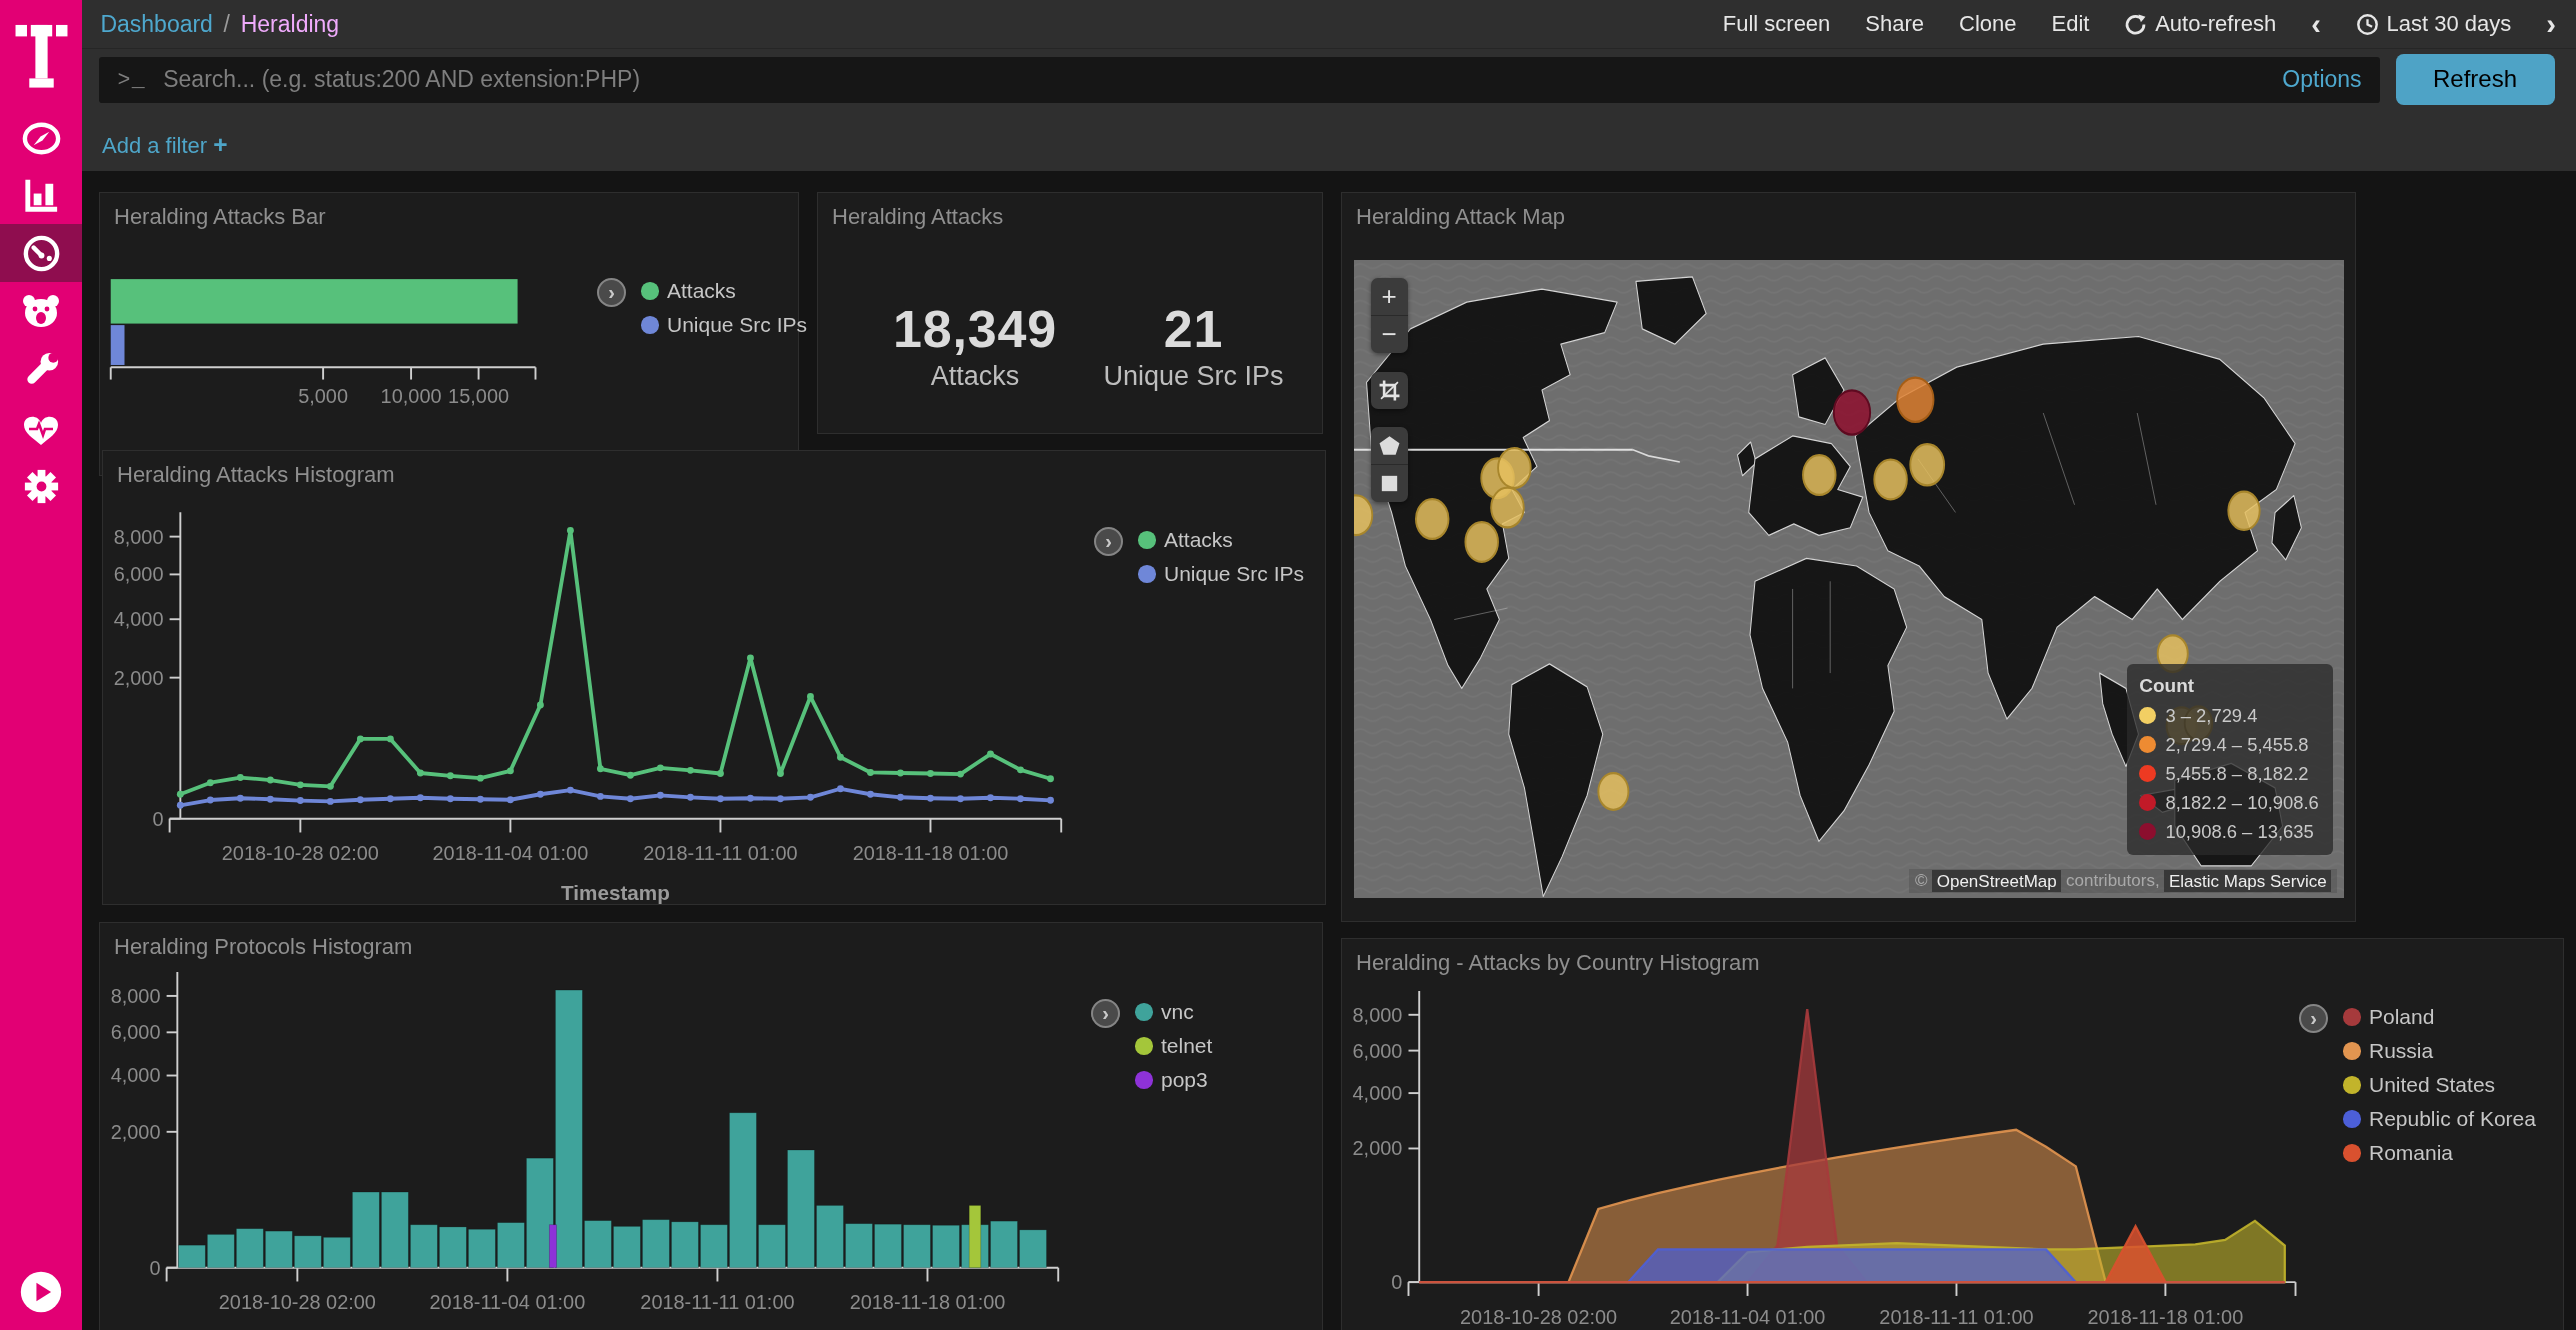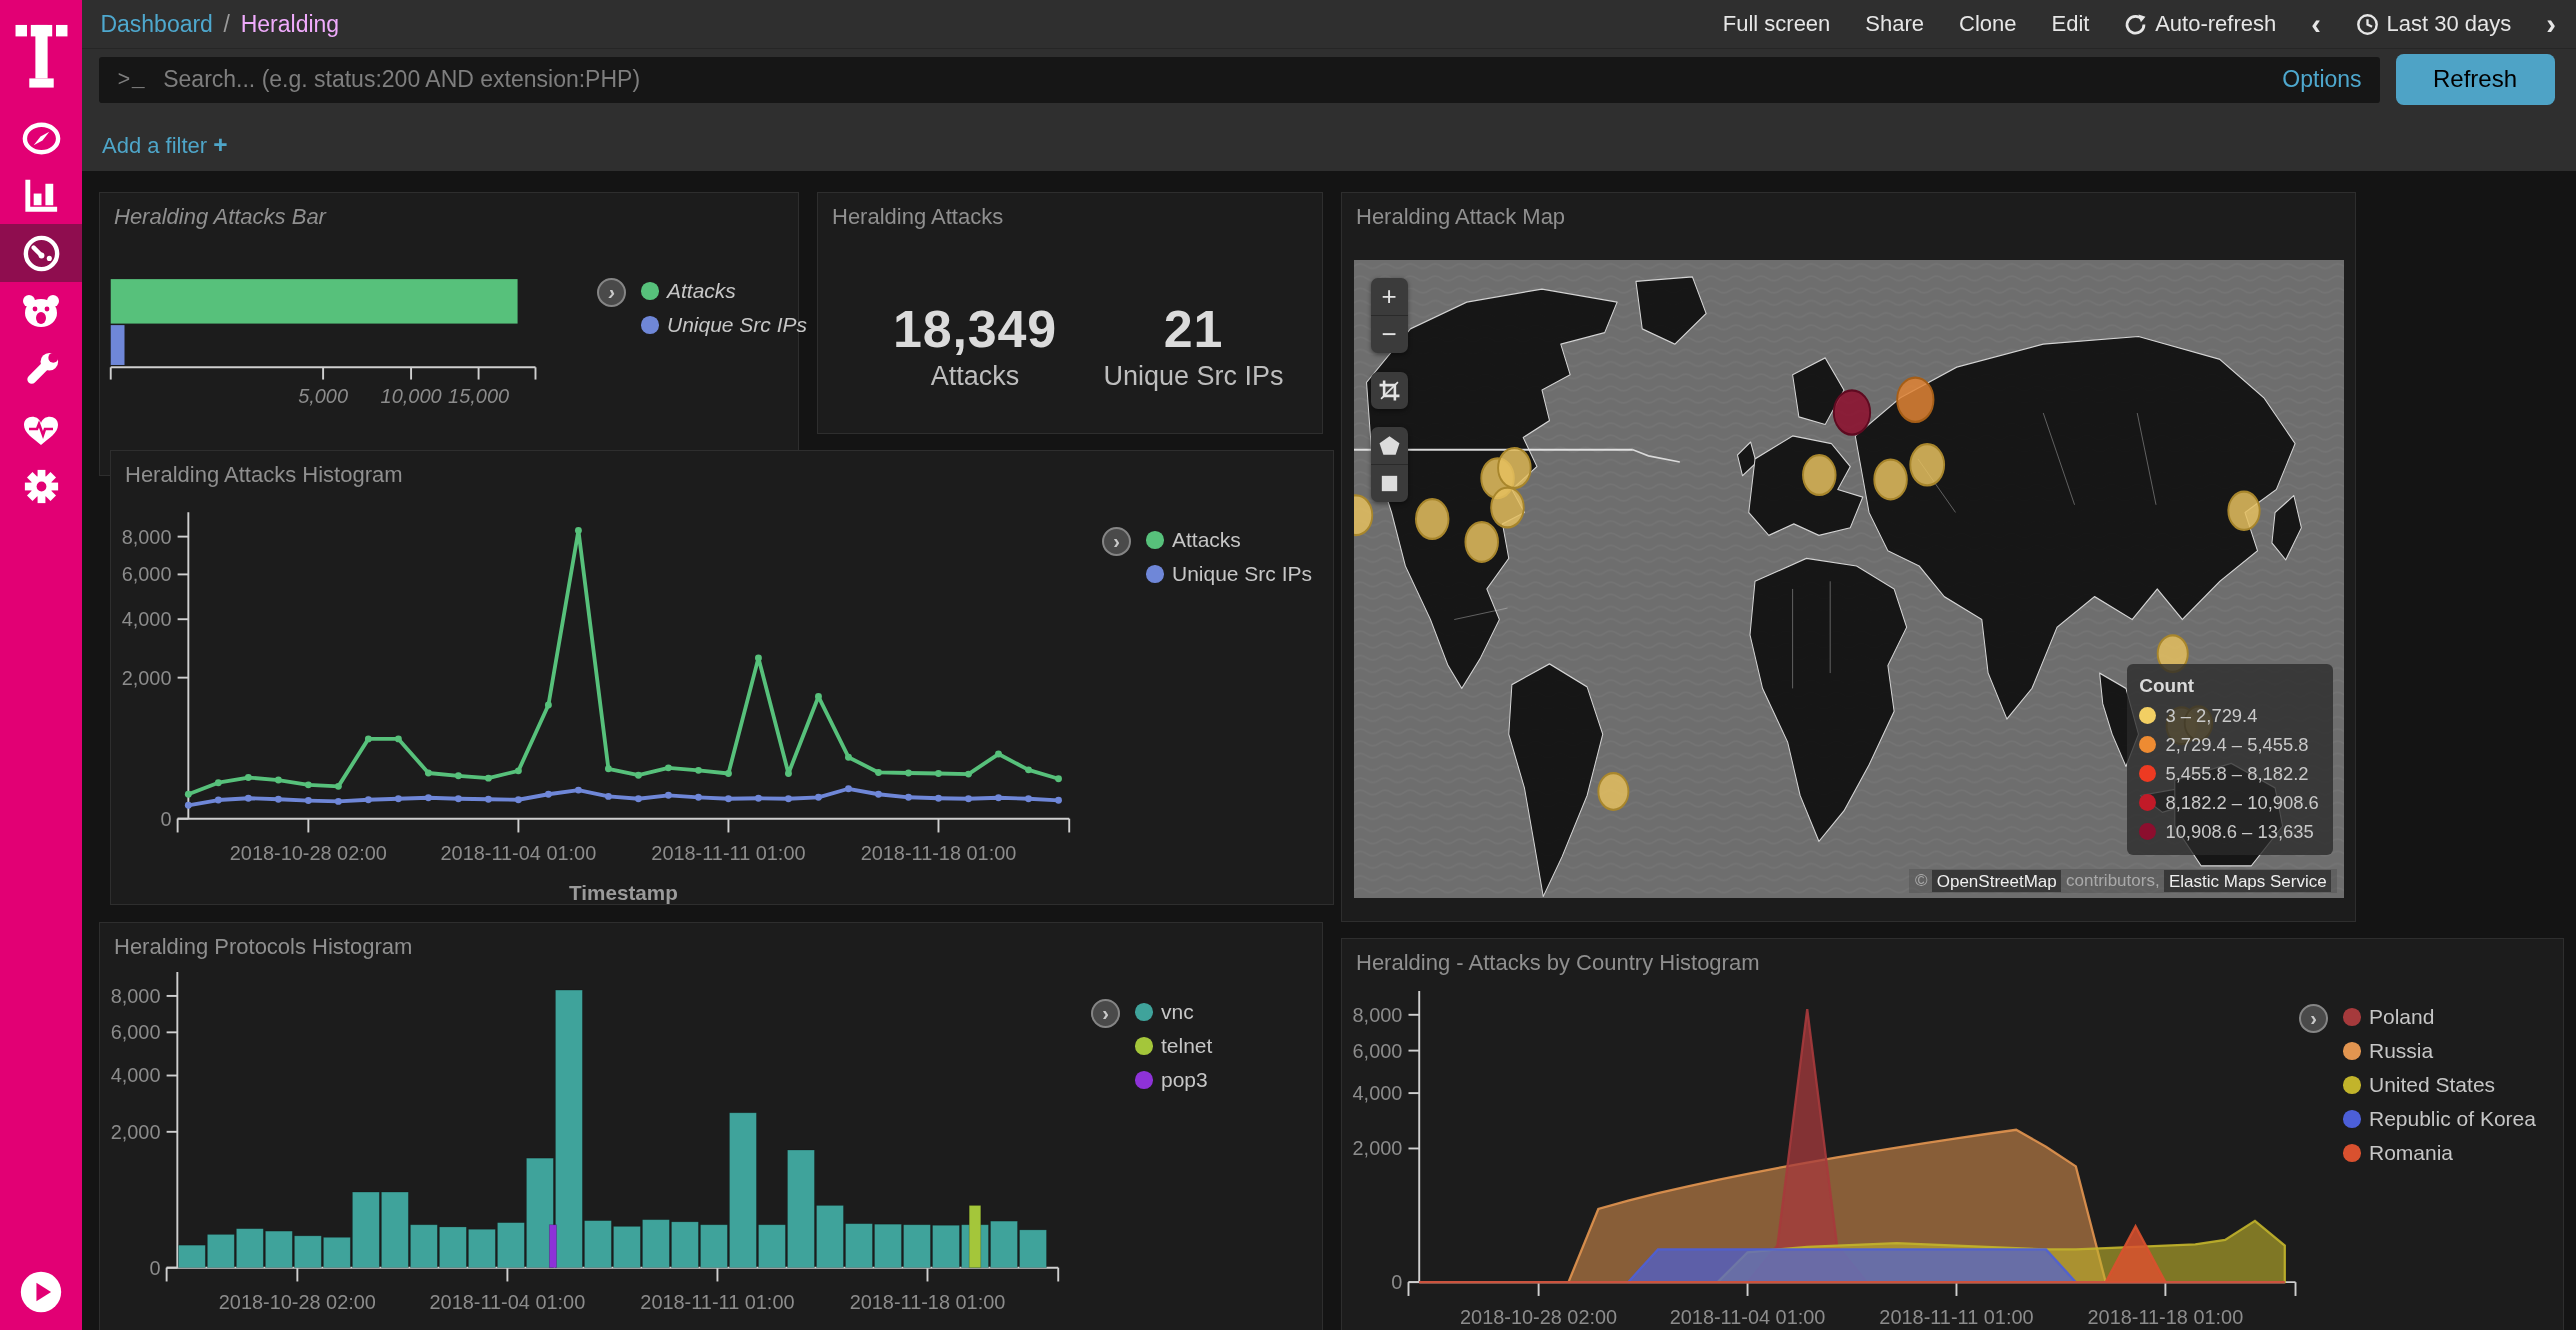--- a/index.html
+++ b/index.html
@@ -200,21 +200,21 @@
       <span class="prompt">&gt;_</span>
       <input id="search-input" type="text" value="" placeholder="Search... (e.g. status:200 AND extension:PHP)" style="">
       <span id="options-link">Options</span>
     </div>
     <button id="refresh-btn">Refresh</button>
     <div id="filterrow">
       <span id="add-filter"><span>Add a filter </span><b>+</b></span>
     </div>
   </div>
 
-  <section class="panel" style="left:99px; top:192px; width:700px; height:284px;font-style:italic;">
+  <section class="panel" style="left:99px; top:192px; width:700px; height:284px;">
     <div class="panel-title">Heralding Attacks Bar</div>
     <div class="chart-host" style="left:0;top:0;width:700px;height:242px;"><svg width="700" height="242" viewBox="0 0 913 315" xmlns="http://www.w3.org/2000/svg">
           <rect x="14" y="112" width="530.6412010012039" height="58" fill="#57C17B"></rect>
           <rect x="14" y="172" width="17.95165173458977" height="52" fill="#6F87D8"></rect>
           <line x1="14" y1="227" x2="568" y2="227" stroke="#CFCFCF" stroke-width="2.5"></line>
           <line x1="14" y1="227" x2="14" y2="243" stroke="#CFCFCF" stroke-width="2.5"></line>
           <line x1="568" y1="227" x2="568" y2="243" stroke="#CFCFCF" stroke-width="2.5"></line>
           <line x1="291" y1="227" x2="291" y2="243" stroke="#CFCFCF" stroke-width="2.5"></line>
           <text x="291" y="273" fill="#8C8C8C" font-size="26" text-anchor="middle">5,000</text>
           <line x1="405.7371567773473" y1="227" x2="405.7371567773473" y2="243" stroke="#CFCFCF" stroke-width="2.5"></line>
@@ -367,21 +367,21 @@
             <div class="mleg-row">
               <span class="dot" style="background:#8C0E2E"></span>
               <span>10,908.6 – 13,635</span>
             </div>
           </div>
       </div>
       <div id="map-attrib"><span class="muted">© </span><span class="chip">OpenStreetMap</span><span class="muted"> contributors, </span><span class="chip">Elastic Maps Service</span></div>
     </div>
   </section>
 
-  <section class="panel" style="left:110px; top:450px; width:1224px; height:455px;padding-left:24px;">
+  <section class="panel" style="left:102px; top:450px; width:1224px; height:455px;padding-left:24px;">
     <div class="panel-title">Heralding Attacks Histogram</div>
     <div class="chart-host" style="left:0;top:0;width:1224px;height:455px;"><svg width="1224" height="455" viewBox="0 0 1596 594" xmlns="http://www.w3.org/2000/svg">
           <line x1="100" y1="80" x2="100" y2="480" stroke="#CFCFCF" stroke-width="2.5"></line>
           <line x1="86" y1="480" x2="100" y2="480" stroke="#CFCFCF" stroke-width="2.5"></line>
           <text x="78" y="489" fill="#8C8C8C" font-size="26" text-anchor="end">0</text>
           <line x1="86" y1="295.8860922296125" x2="100" y2="295.8860922296125" stroke="#CFCFCF" stroke-width="2.5"></line>
           <text x="78" y="304.8860922296125" fill="#8C8C8C" font-size="26" text-anchor="end">2,000</text>
           <line x1="86" y1="219.6236146096088" x2="100" y2="219.6236146096088" stroke="#CFCFCF" stroke-width="2.5"></line>
           <text x="78" y="228.6236146096088" fill="#8C8C8C" font-size="26" text-anchor="end">4,000</text>
           <line x1="86" y1="161.10535736163854" x2="100" y2="161.10535736163854" stroke="#CFCFCF" stroke-width="2.5"></line>

